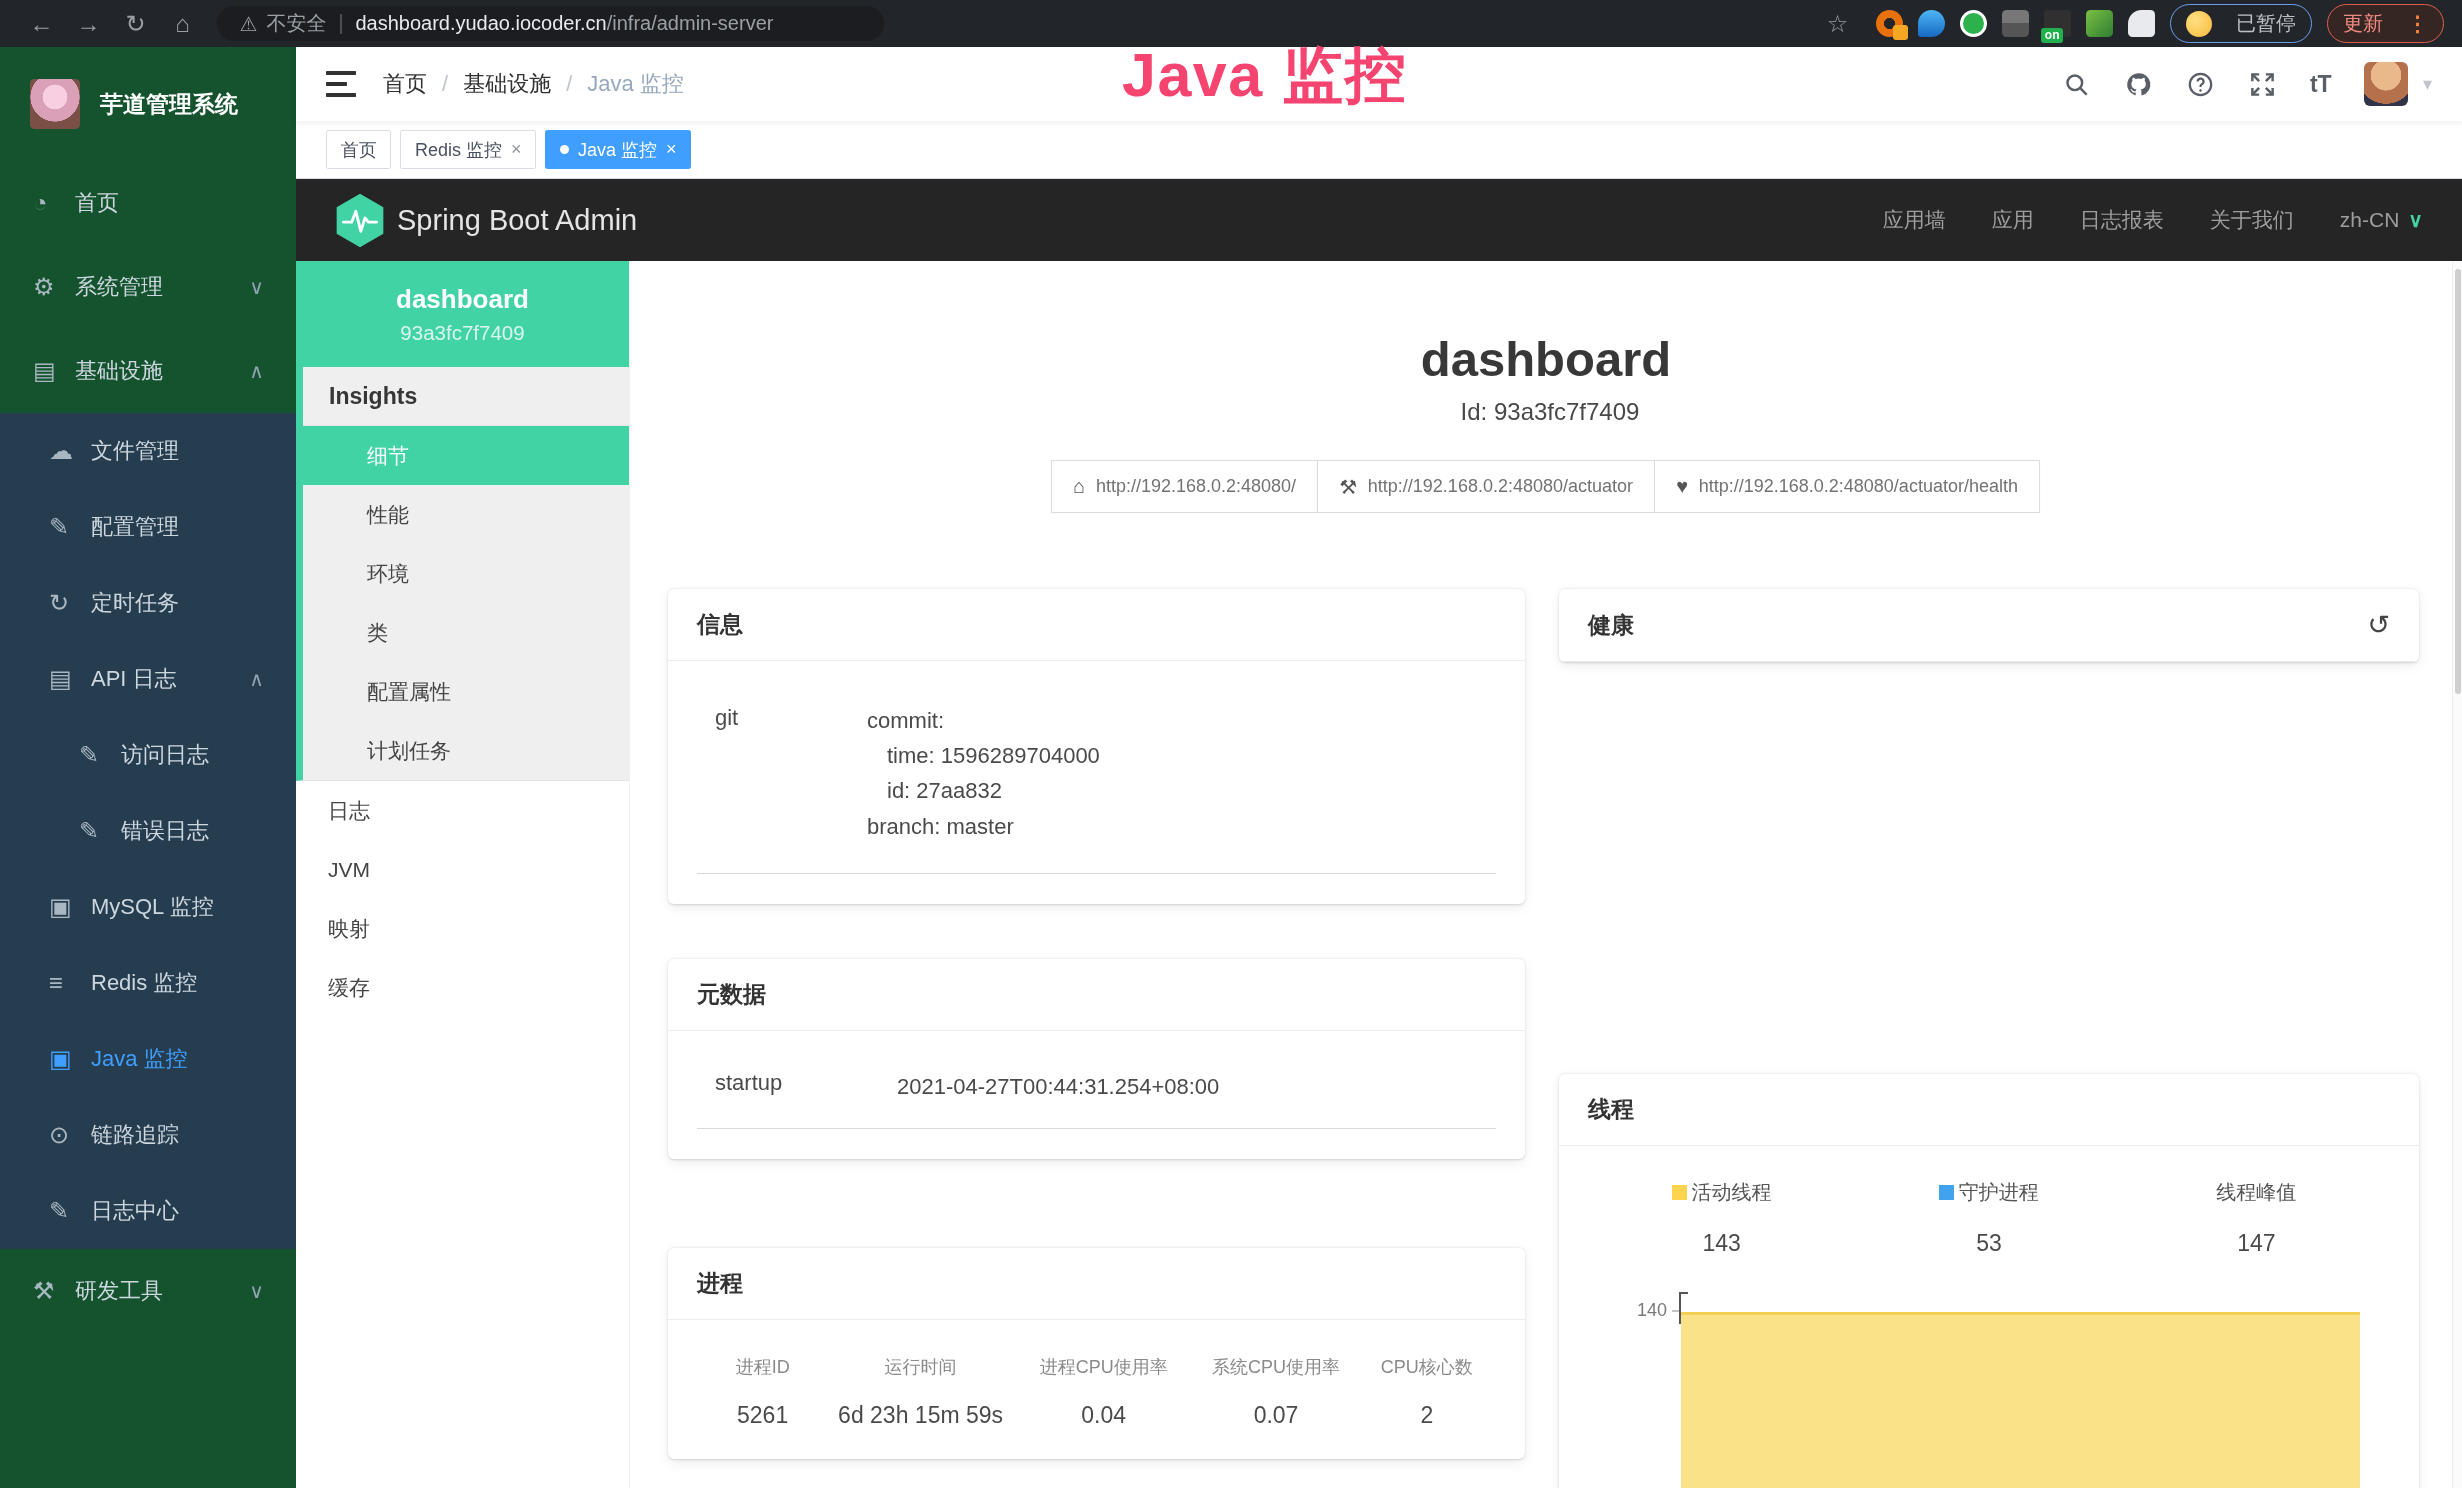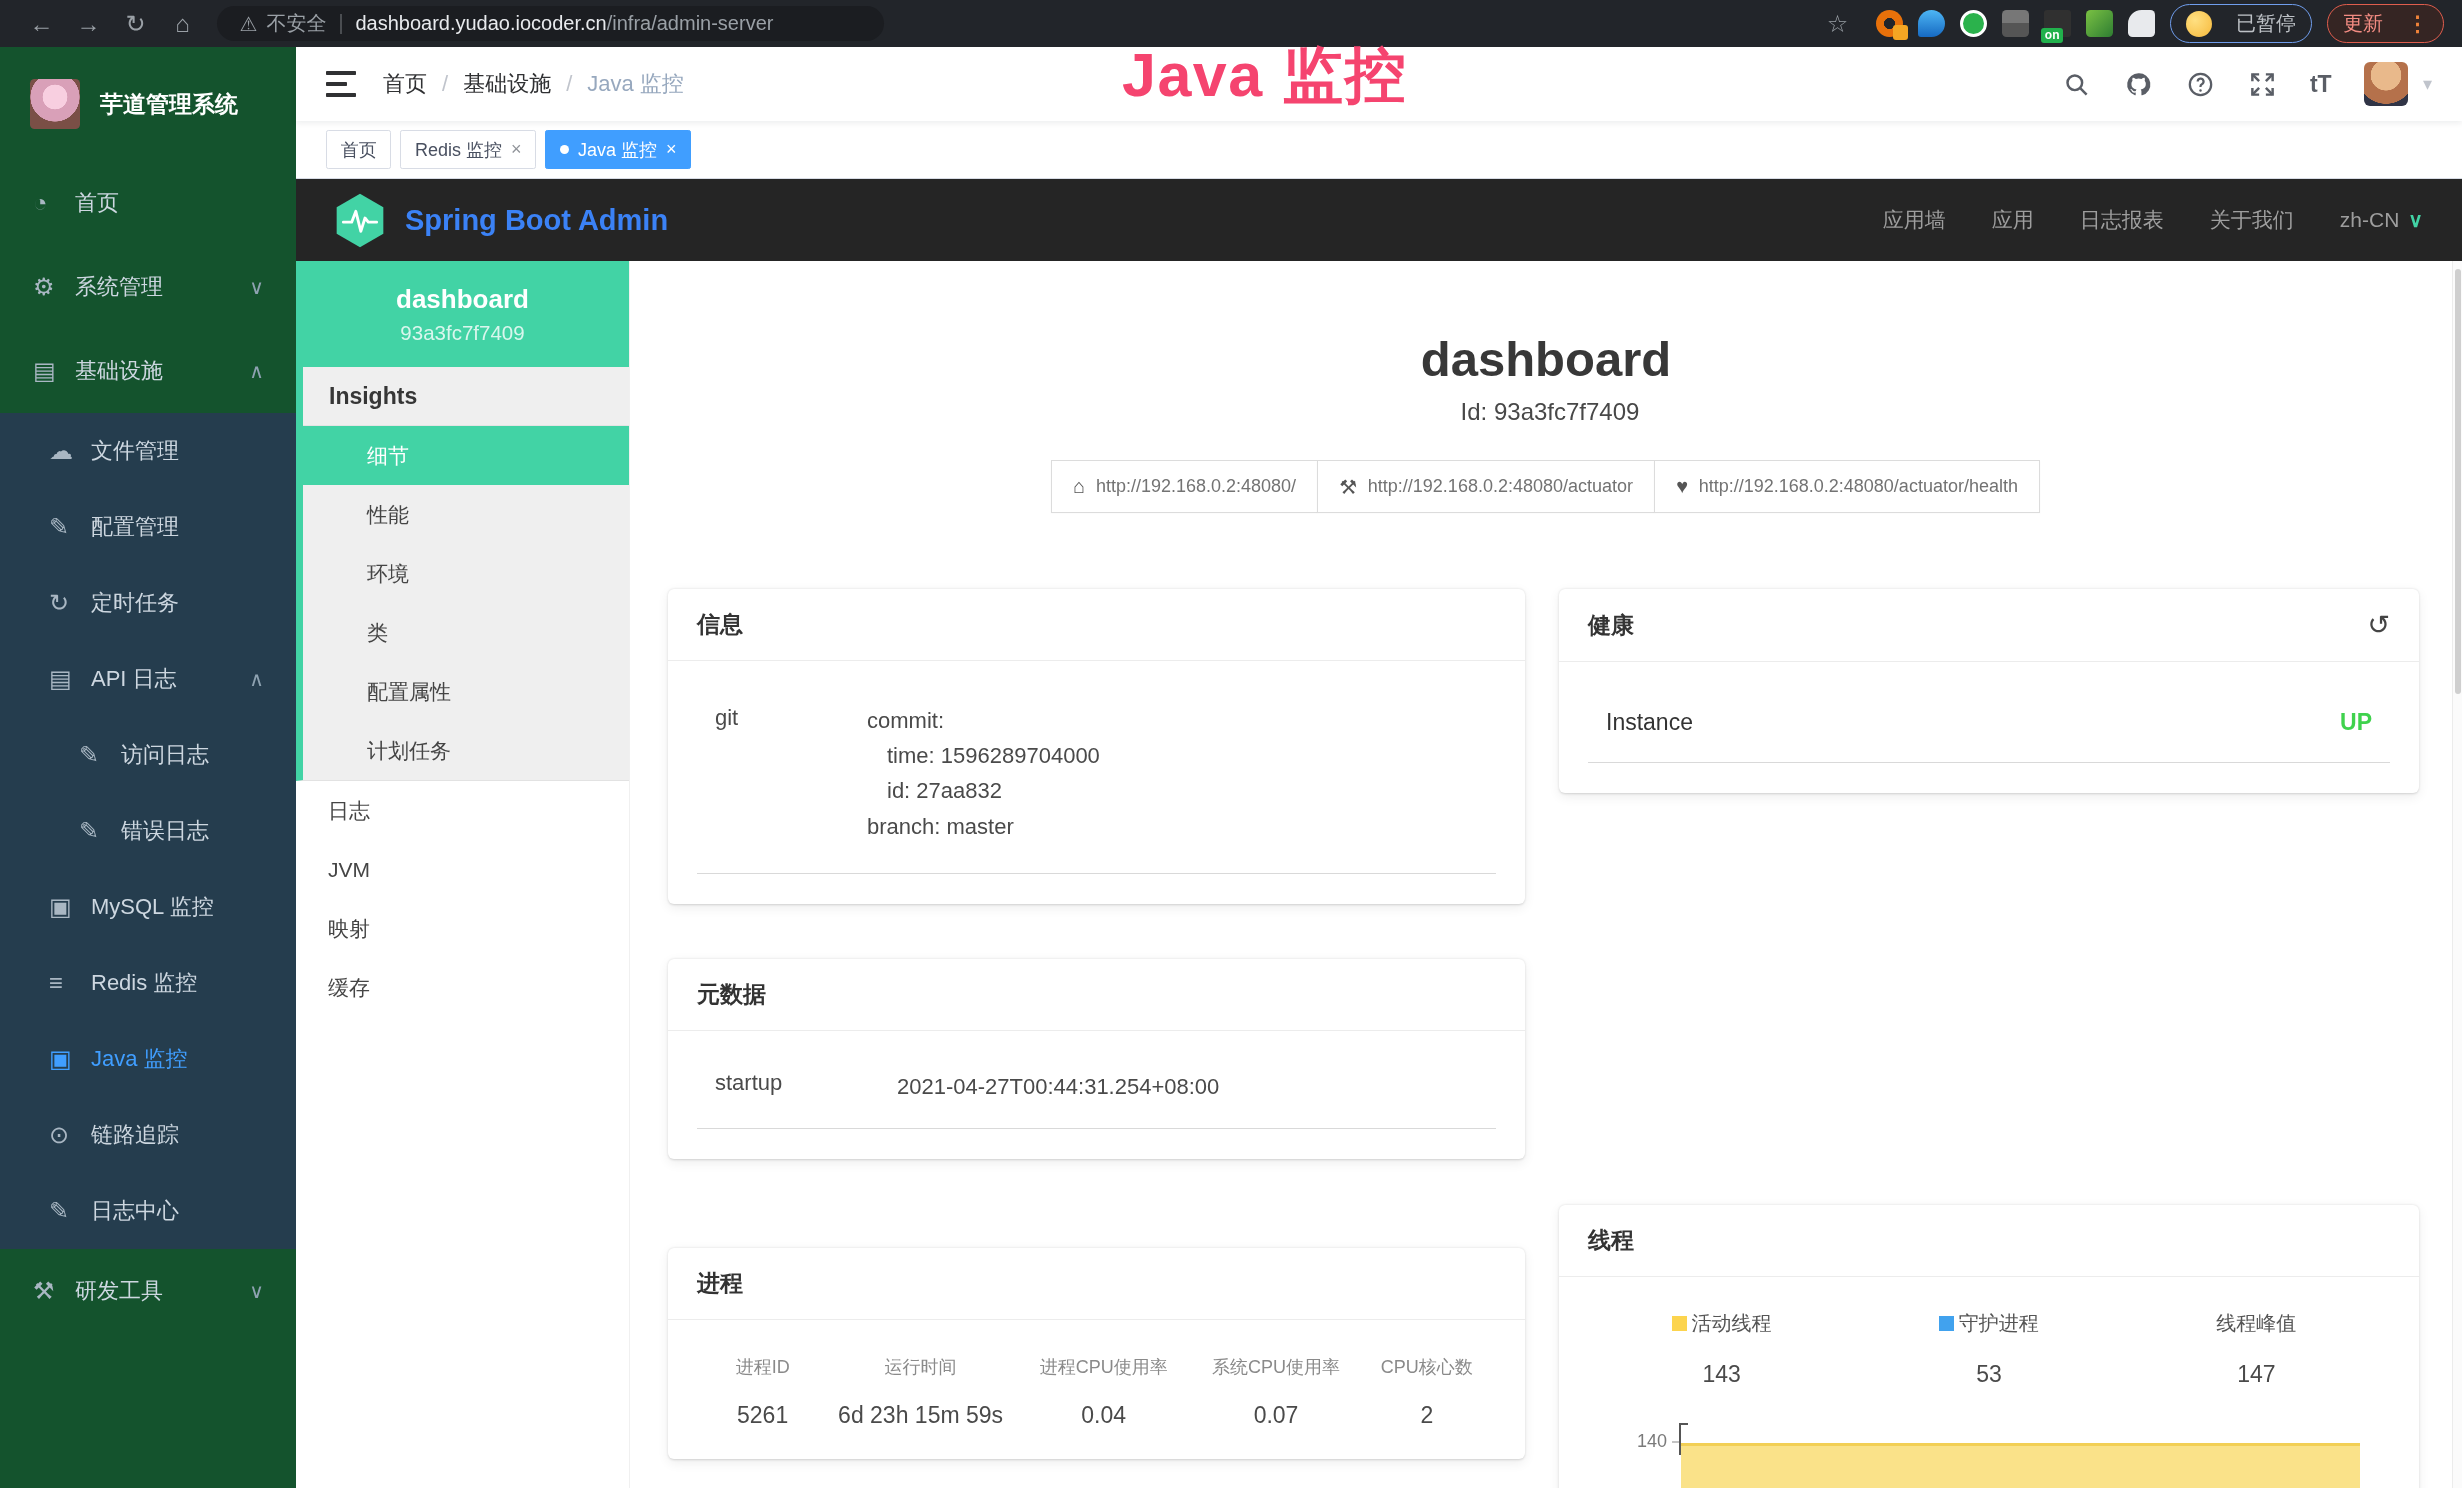--- a/index.html
+++ b/index.html
@@ -71,21 +71,21 @@
   .tab { height: 39px; border: 0.8px solid #d8dce5; border-radius: 2.3px; background: #fff; color: #495060; font-size: 18px; display: flex; align-items: center; padding: 0 13.7px; gap: 9px; cursor: pointer; }
   .tab .dot { width: 9px; height: 9px; border-radius: 50%; background: #fff; display: none; }
   .tab .close { font-size: 18px; color: #909399; }
   .tab.active { background: #409eff; border-color: #409eff; color: #fff; }
   .tab.active .dot { display: block; }
   .tab.active .close { color: #fff; }
 
   
   .sba-bar { height: 82px; background: #252525; display: flex; align-items: center; padding: 0 39px; flex: none; }
   .sba-logo { width: 50px; height: 55px; flex: none; }
-  .sba-title { color: #3b82f6; font-size: 29px; font-weight: bold; margin-left: 20px; white-space: nowrap; }
+  .sba-title { color: #e5e5e5; font-size: 29px; font-weight: normal; margin-left: 12px; white-space: nowrap; }
   .sba-nav { margin-left: auto; display: flex; align-items: center; gap: 46px; color: #9e9e9e; font-size: 21px; }
   .sba-nav .nav-link { cursor: pointer; }
   .locale { display: flex; align-items: center; gap: 9px; cursor: pointer; }
   .locale .lc-caret { color: #42d3a5; font-size: 20px; font-weight: bold; }
 
   
   .sba-body { flex: 1; display: flex; background: #fff; min-height: 0; position: relative; overflow: hidden; }
   .sba-side { width: 334px; flex: none; border-right: 0.8px solid #f0f0f0; }
   .sba-side-header { height: 106px; background: #42d3a5; color: #fff; display: flex; flex-direction: column; align-items: center; justify-content: center; gap: 6px; cursor: pointer; }
   .ssh-name { font-size: 26px; font-weight: bold; }
@@ -438,26 +438,20 @@
               </div>
             </div>
           </div>
 
           <div class="col-right">
             <div class="card" style="margin-bottom:412px;">
               <div class="card-header">
                 <span>健康</span>
                 <span class="history-icon">↺</span>
               </div>
-              <div class="card-body" style="padding-top:47px;">
-                <div class="hrow">
-                  <span class="inst">Instance</span>
-                  <span class="up">UP</span>
-                </div>
-              </div>
             </div>
 
             <div class="card" style="height:546px;">
               <div class="card-header">
                 <span>线程</span>
               </div>
               <div class="card-body" style="padding-top:33px;">
                 <div class="legend-row">
                   <div class="leg">
                     <span class="l-top">

